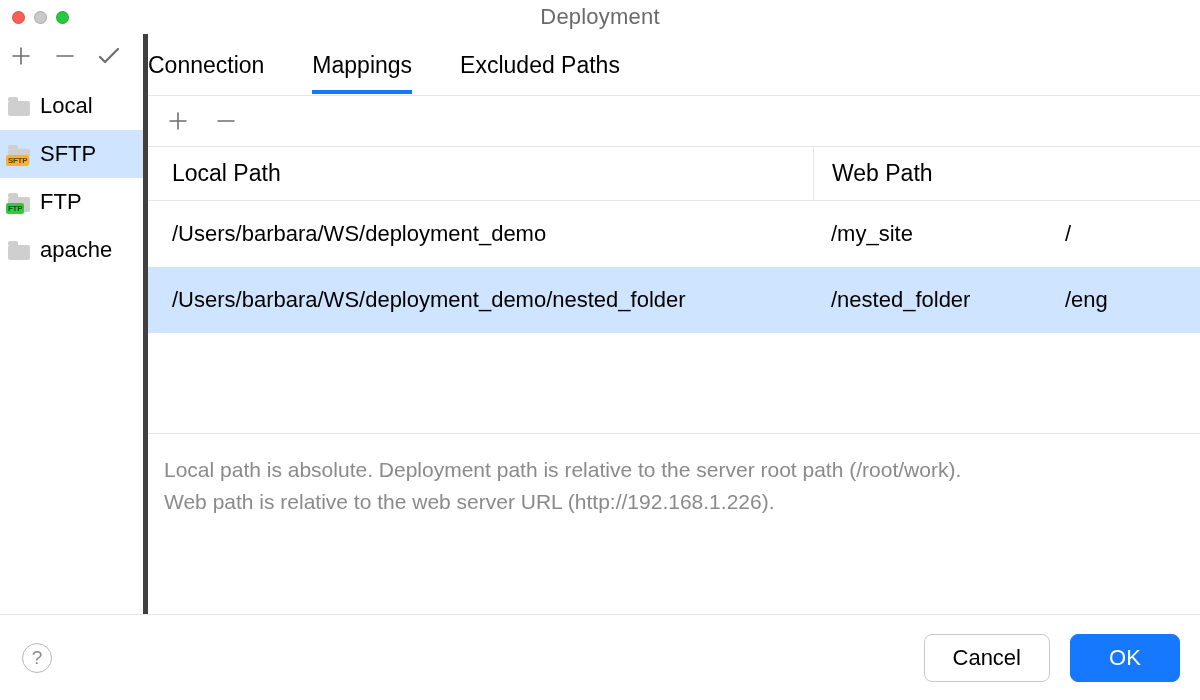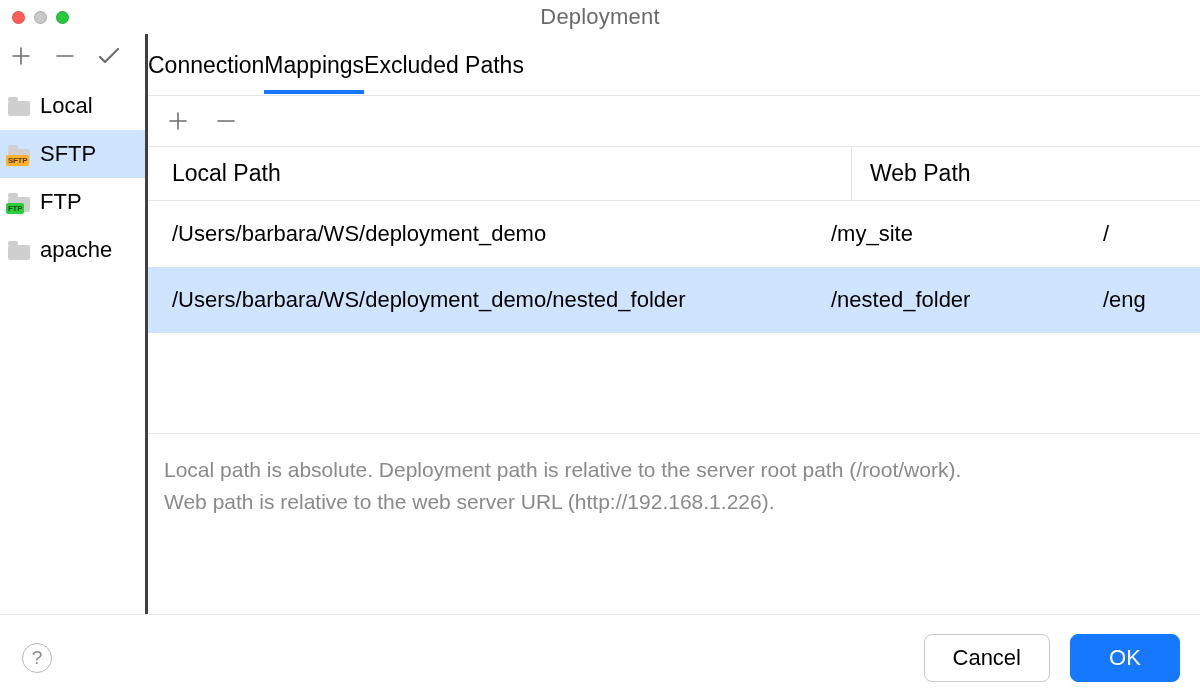--- a/index.html
+++ b/index.html
@@ -8,44 +8,44 @@
     
     .titlebar { height: 34px; display: flex; align-items: center; padding: 0 12px; position: relative; }
     .traffic-lights { display: flex; gap: 9px; align-items: center; }
     .traffic-light { width: 13px; height: 13px; border-radius: 50%; border: 0.5px solid rgba(0,0,0,0.15); }
     .tl-red { background: #ff5f57; }
     .tl-yellow { background: #c9c9c9; }
     .tl-green { background: #28c840; }
     .title { position: absolute; left: 50%; transform: translateX(-50%); font-size: 22px; color: #6a6a6a; letter-spacing: 0.2px; }
     
     .body { flex: 1 1 auto; display: flex; min-height: 0; }
-    .sidebar { width: 148px; display: flex; flex-direction: column; border-right: 3px solid #404040; }
+    .sidebar { width: 148px; display: flex; flex-direction: column; border-right: 5px solid #404040; }
     .sidebar-toolbar { height: 44px; display: flex; align-items: center; gap: 18px; padding-left: 8px; }
     .tb-btn { width: 26px; height: 26px; display: flex; align-items: center; justify-content: center; color: #6e6e6e; cursor: pointer; }
     .server-list { display: flex; flex-direction: column; padding-top: 4px; }
     .server-item { display: flex; align-items: center; gap: 8px; height: 48px; padding: 0 8px; font-size: 22px; cursor: pointer; }
     .server-item.selected { background: #cfe4ff; border-radius: 0; gap: 8px; }
     .server-icon { width: 24px; height: 20px; display: flex; align-items: flex-end; position: relative; }
     .folder-shape { width: 22px; height: 15px; border-radius: 2px; background: #cfcfcf; position: relative; }
     .folder-shape::before { content:""; position:absolute; top:-4px; left:0; width:10px; height:4px; background:#cfcfcf; border-radius:2px 2px 0 0; }
     .proto-badge { position:absolute; left:-2px; bottom:-2px; font-size:8px; font-weight:700; padding:1px 2px; border-radius:2px; letter-spacing:-0.3px; }
     .badge-sftp { background:#ffb02e; color:#5a3b00; }
     .badge-ftp { background:#2ecc40; color:#0c4d15; }
     
     .main { flex: 1 1 auto; display: flex; flex-direction: column; min-width: 0; }
-    .tabs { height: 62px; display: flex; align-items: center; padding-left: 0; border-bottom: 1px solid #e6e6e6; }
+    .tabs { height: 62px; display: flex; align-items: center; gap: 48px; padding-left: 0; border-bottom: 1px solid #e6e6e6; }
     .tab { font-size: 23px; color: #000; padding: 16px 0 14px 0; position: relative; cursor: pointer; }
     .tab.active::after { content:""; position:absolute; left:0; right:0; bottom:-1px; height:4px; background:#1677ff; }
     .mapping-toolbar { height: 50px; display: flex; align-items: center; gap: 24px; padding-left: 18px; }
     .map-btn { width: 24px; height: 24px; display:flex; align-items:center; justify-content:center; color:#6e6e6e; cursor:pointer; }
     .table { border-top: 1px solid #e6e6e6; display:flex; flex-direction:column; }
     .thead { display:flex; height: 54px; align-items:center; border-bottom:1px solid #e6e6e6; font-size: 23px; color:#000; }
     .col-local { flex: 0 0 665px; padding-left: 24px; }
     .col-deploy { flex: 0 0 234px; padding-left: 18px; border-left:1px solid #e6e6e6; height:100%; display:flex; align-items:center; }
-    .col-web { flex: 1 1 auto; padding-left: 18px; border-left:1px solid #e6e6e6; height:100%; display:flex; align-items:center; white-space:nowrap; overflow:hidden;margin-left:38px; }
+    .col-web { flex: 1 1 auto; padding-left: 18px; border-left:1px solid #e6e6e6; height:100%; display:flex; align-items:center; white-space:nowrap; overflow:hidden; }
     .trow { display:flex; height: 66px; align-items:center; font-size: 22px; border-bottom: 0 solid transparent; }
     .trow .col-deploy, .trow .col-web { border-left: none; }
     .trow.selected { background:#cfe4ff; }
     .table-spacer { flex:1 1 auto; min-height: 100px; }
     .hint { padding: 20px 16px 28px 16px; font-size: 21px; color:#8a8a8a; border-top:1px solid #e6e6e6; line-height:1.5; }
     
     .footer { height: 86px; border-top:1px solid #e6e6e6; display:flex; align-items:center; justify-content:space-between; padding: 0 20px 0 22px; }
     .help-btn { width:30px; height:30px; border:1.5px solid #b7b7b7; border-radius:50%; display:flex; align-items:center; justify-content:center; color:#8a8a8a; font-size:19px; cursor:pointer; }
     .footer-right { display:flex; gap:20px; }
     .btn { height:48px; min-width:110px; padding: 0 28px; border-radius:8px; font-size:22px; display:flex; align-items:center; justify-content:center; cursor:pointer; }

